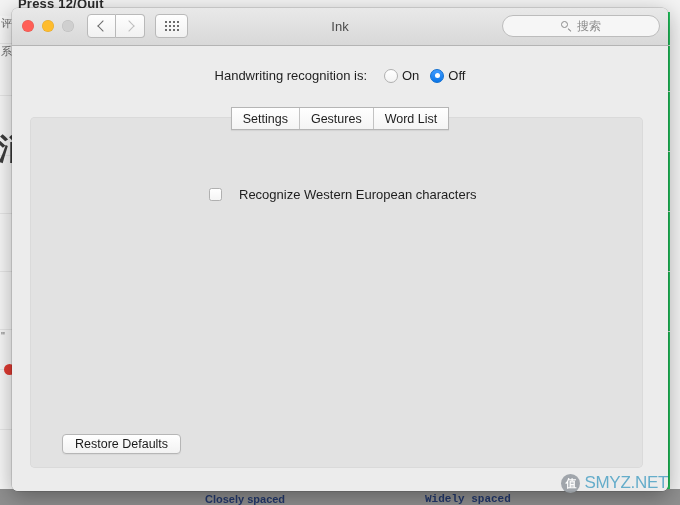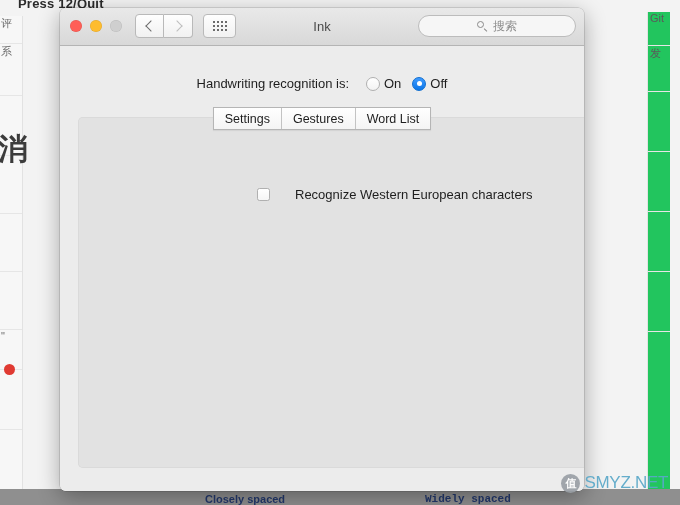--- a/index.html
+++ b/index.html
@@ -110,27 +110,26 @@
     font-weight: bold;
     color: #23386b;
     white-space: nowrap;
   }
 
   
   .window {
     position: absolute;
     left: 12px;
     top: 8px;
-    width: 524px;
+    width: 656px;
     height: 483px;
     background: #ececec;
     border-radius: 6px;
     box-shadow: 0 6px 22px rgba(0,0,0,0.33), 0 0 0 0.5px rgba(0,0,0,0.22);
     overflow: hidden;
-    margin-left: 48px;
   }
 
   .titlebar {
     position: relative;
     height: 38px;
     background: linear-gradient(to bottom, #e9e9e9 0%, #d8d8d8 100%);
     border-bottom: 1px solid #b4b4b4;
     box-sizing: border-box;
   }
 
@@ -264,21 +263,21 @@
   .winbody {
     position: relative;
     height: 445px;
     background: #ececec;
   }
 
   .hwrow {
     position: absolute;
     left: 0;
     right: 0;
-    top: 30px;
+    top: 22px;
     display: flex;
     align-items: center;
     justify-content: center;
     gap: 8px;
     text-align: right;
   }
   .hwlabel {
     font-size: 13px;
     color: #1e1e1e;
   }
@@ -419,21 +418,21 @@
   }
   .arrow-up   { border-bottom: 4px solid #ffffff; }
   .arrow-down { border-top: 4px solid #ffffff; }
 
   .checkrow {
     position: absolute;
     top: 70px;
     left: 179px;
     display: flex;
     align-items: center;
-    gap: 25px;
+    gap: 17px;
   }
   .checkbox {
     width: 13px;
     height: 13px;
     background: linear-gradient(to bottom, #ffffff, #f5f5f5);
     border: 1px solid #b0b0b0;
     border-radius: 2.5px;
     box-sizing: border-box;
     flex: none;
   }
@@ -592,20 +591,21 @@
       </div>
 
       <div class="panel">
 
 
         <div class="checkrow">
           <span class="checkbox"></span>
           <span class="checklabel">Recognize Western European characters</span>
         </div>
 
+        <div class="restorebtn">Restore Defaults</div>
       </div>
 
     </div>
   </div>
 
   <div class="watermark">
     <span class="wm-badge">值</span>
     <span class="wm-text">SMYZ.NET</span>
   </div>
 

